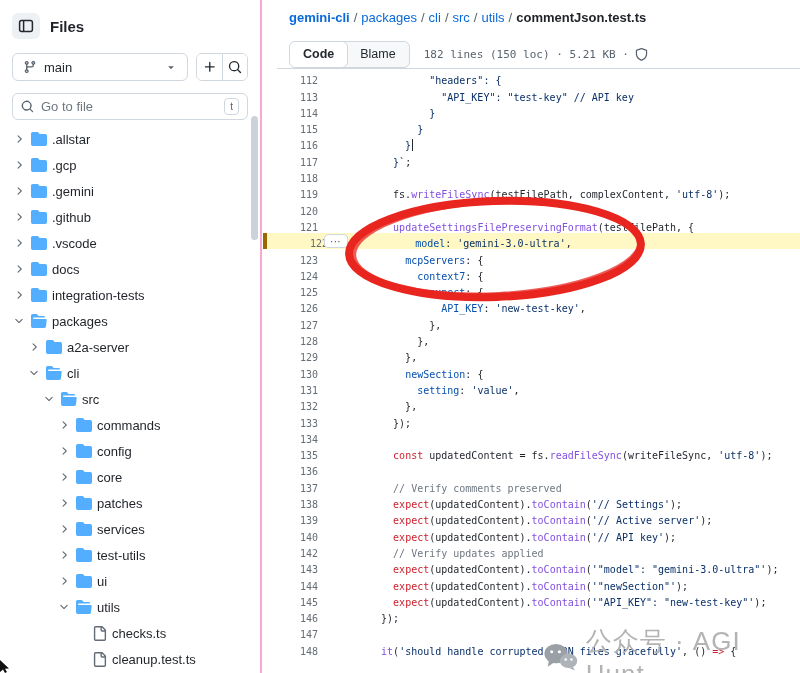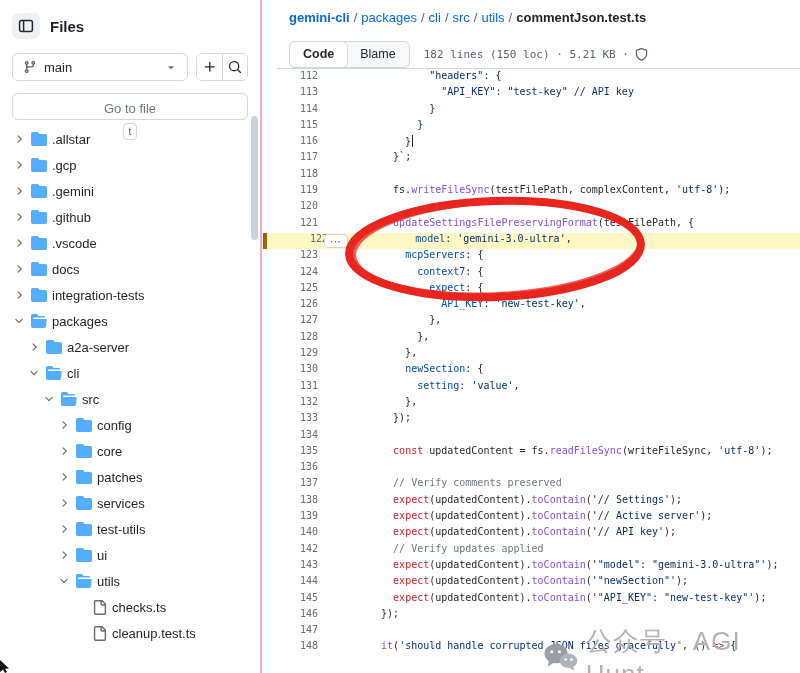--- a/index.html
+++ b/index.html
@@ -15,21 +15,21 @@
     display:flex; align-items:center; justify-content:center; cursor:pointer; }
   .sb-title { font-size:15px; font-weight:bold; }
   .sb-branchrow { display:flex; align-items:center; gap:8px; padding:8px 12px 4px 12px; }
   .branch-btn { flex:1; height:28px; border:1px solid #d0d7de; border-radius:6px;
     display:flex; align-items:center; gap:7px; padding:0 10px; background:#fff; font-size:13px; }
   .branch-btn .grow { flex:1; font-weight:600; color:#24292f; text-align:left; font-weight:500;}
   .mini-group { display:flex; height:28px; border:1px solid #d0d7de; border-radius:6px; overflow:hidden; }
   .mini-btn { width:25px; height:26px; display:flex; align-items:center; justify-content:center; background:#fff; }
   .mini-btn + .mini-btn { border-left:1px solid #d0d7de; }
   .sb-search { margin:8px 12px 6px 12px; height:27px; border:1px solid #d0d7de; border-radius:6px;
-    display:flex; align-items:center; gap:7px; padding:0 8px; background:#fff;flex-direction:column; }
+    display:flex; align-items:center; gap:7px; padding:0 8px; background:#fff; }
   .sb-search .ph { flex:1; font-size:13px; color:#6e7781; }
   .key-badge { font-size:10px; color:#59636e; border:1px solid #d0d7de; border-radius:4px;
     padding:1px 5px; line-height:13px; }
   .tree { position:absolute; top:126px; left:0; right:0; bottom:0; overflow:hidden; padding-left:8px; }
   .tree-row { height:26px; display:flex; align-items:center; gap:5px; font-size:13px;
     color:#1f2328; cursor:pointer; border-radius:6px; }
   .tree-row .chev { width:14px; height:14px; display:flex; align-items:center; justify-content:center; flex:none; }
   .tree-row .t-icon { width:16px; height:16px; display:flex; align-items:center; justify-content:center; flex:none; }
   .sb-scrollthumb { position:absolute; right:2px; top:116px; width:7px; height:124px;
     background:#ccd2d9; border-radius:4px; }
@@ -47,21 +47,21 @@
   .seg-btn { padding:0 13px; font-size:12.5px; display:flex; align-items:center; color:#24292f; cursor:pointer; }
   .seg-btn.active { background:#fff; border:1px solid #d0d7de; border-radius:6px;
     margin:-1px; font-weight:700; }
   .meta { margin-left:14px; font-size:11px; color:#59636e;
     font-family:"DejaVu Sans Mono", monospace; display:flex; align-items:center; gap:6px; }
   .head-divider { position:absolute; left:14px; right:0; top:68px; height:1px; background:#d0d7de; }
 
   
   .code-area { position:absolute; left:0; top:70px; right:0; bottom:0; overflow:hidden;
     font-family:"DejaVu Sans Mono", monospace; font-size:10px; }
-  .code-row { position:relative; height:16.3px; display:flex; align-items:flex-start; white-space:pre; }
+  .code-row { position:relative; height:16.3px; display:flex; align-items:flex-end; white-space:pre; }
   .code-row .ln { width:55px; flex:none; text-align:right; color:#656d76; font-size:10px; cursor:pointer; }
   .code-row .cl { padding-left:51px; flex:none; }
   .code-row.hl { background:#fff8c5;padding-left:10px; }
   .code-row.hl::before { content:""; position:absolute; left:0; top:0; bottom:0; width:4px; background:#9a6700; }
   .kebab { position:absolute; left:61px; top:1.5px; width:24px; height:13.5px; background:#fff;
     border:1px solid #d0d7de; border-radius:4px; font-size:8px; letter-spacing:1px;
     color:#57606a; display:flex; align-items:center; justify-content:center; cursor:pointer;
     font-family:"Liberation Sans", sans-serif; font-weight:bold; }
   .tk-pl { color:#1f2328; } .tk-s { color:#0a3069; } .tk-k { color:#cf222e; }
   .tk-f { color:#8250df; } .tk-p { color:#0550ae; } .tk-c { color:#6e7781; }
@@ -259,20 +259,33 @@
             <svg width="12" height="12" viewBox="0 0 16 16" fill="#636c76">
               <path d="M12.78 5.22a.75.75 0 0 1 0 1.06l-4.25 4.25a.75.75 0 0 1-1.06 0L3.22 6.28a.75.75 0 0 1 1.06-1.06L8 8.94l3.72-3.72a.75.75 0 0 1 1.06 0Z"></path>
             </svg>
           </span>
           <span class="t-icon">
             <svg width="16" height="16" viewBox="0 0 16 16" fill="#54aeff">
               <path d="M.513 1.513A1.75 1.75 0 0 1 1.75 1h3.5c.55 0 1.07.26 1.4.7l.9 1.2c.05.06.12.1.2.1H13a1 1 0 0 1 1 1v.5H2.75a.75.75 0 0 0 0 1.5h11.978a1 1 0 0 1 .994 1.117L15 13.25A1.75 1.75 0 0 1 13.25 15H1.75A1.75 1.75 0 0 1 0 13.25V2.75c0-.464.184-.909.513-1.237Z"></path>
             </svg>
           </span>
           <span>src</span>
+        </div>
+        <div class="tree-row" style="padding-left: 49px;">
+          <span class="chev">
+            <svg width="12" height="12" viewBox="0 0 16 16" fill="#636c76">
+              <path d="M6.22 3.22a.75.75 0 0 1 1.06 0l4.25 4.25a.75.75 0 0 1 0 1.06l-4.25 4.25a.75.75 0 1 1-1.06-1.06L9.94 8 6.22 4.28a.75.75 0 0 1 0-1.06Z"></path>
+            </svg>
+          </span>
+          <span class="t-icon">
+            <svg width="16" height="16" viewBox="0 0 16 16" fill="#54aeff">
+              <path d="M1.75 1h4.5c.55 0 1.07.26 1.4.7l.9 1.2c.05.06.12.1.2.1h5.5c.97 0 1.75.78 1.75 1.75v8.5A1.75 1.75 0 0 1 14.25 15H1.75A1.75 1.75 0 0 1 0 13.25V2.75C0 1.78.78 1 1.75 1Z"></path>
+            </svg>
+          </span>
+          <span>commands</span>
         </div>
         <div class="tree-row" style="padding-left: 49px;">
           <span class="chev">
             <svg width="12" height="12" viewBox="0 0 16 16" fill="#636c76">
               <path d="M6.22 3.22a.75.75 0 0 1 1.06 0l4.25 4.25a.75.75 0 0 1 0 1.06l-4.25 4.25a.75.75 0 1 1-1.06-1.06L9.94 8 6.22 4.28a.75.75 0 0 1 0-1.06Z"></path>
             </svg>
           </span>
           <span class="t-icon">
             <svg width="16" height="16" viewBox="0 0 16 16" fill="#54aeff">
               <path d="M1.75 1h4.5c.55 0 1.07.26 1.4.7l.9 1.2c.05.06.12.1.2.1h5.5c.97 0 1.75.78 1.75 1.75v8.5A1.75 1.75 0 0 1 14.25 15H1.75A1.75 1.75 0 0 1 0 13.25V2.75C0 1.78.78 1 1.75 1Z"></path>

